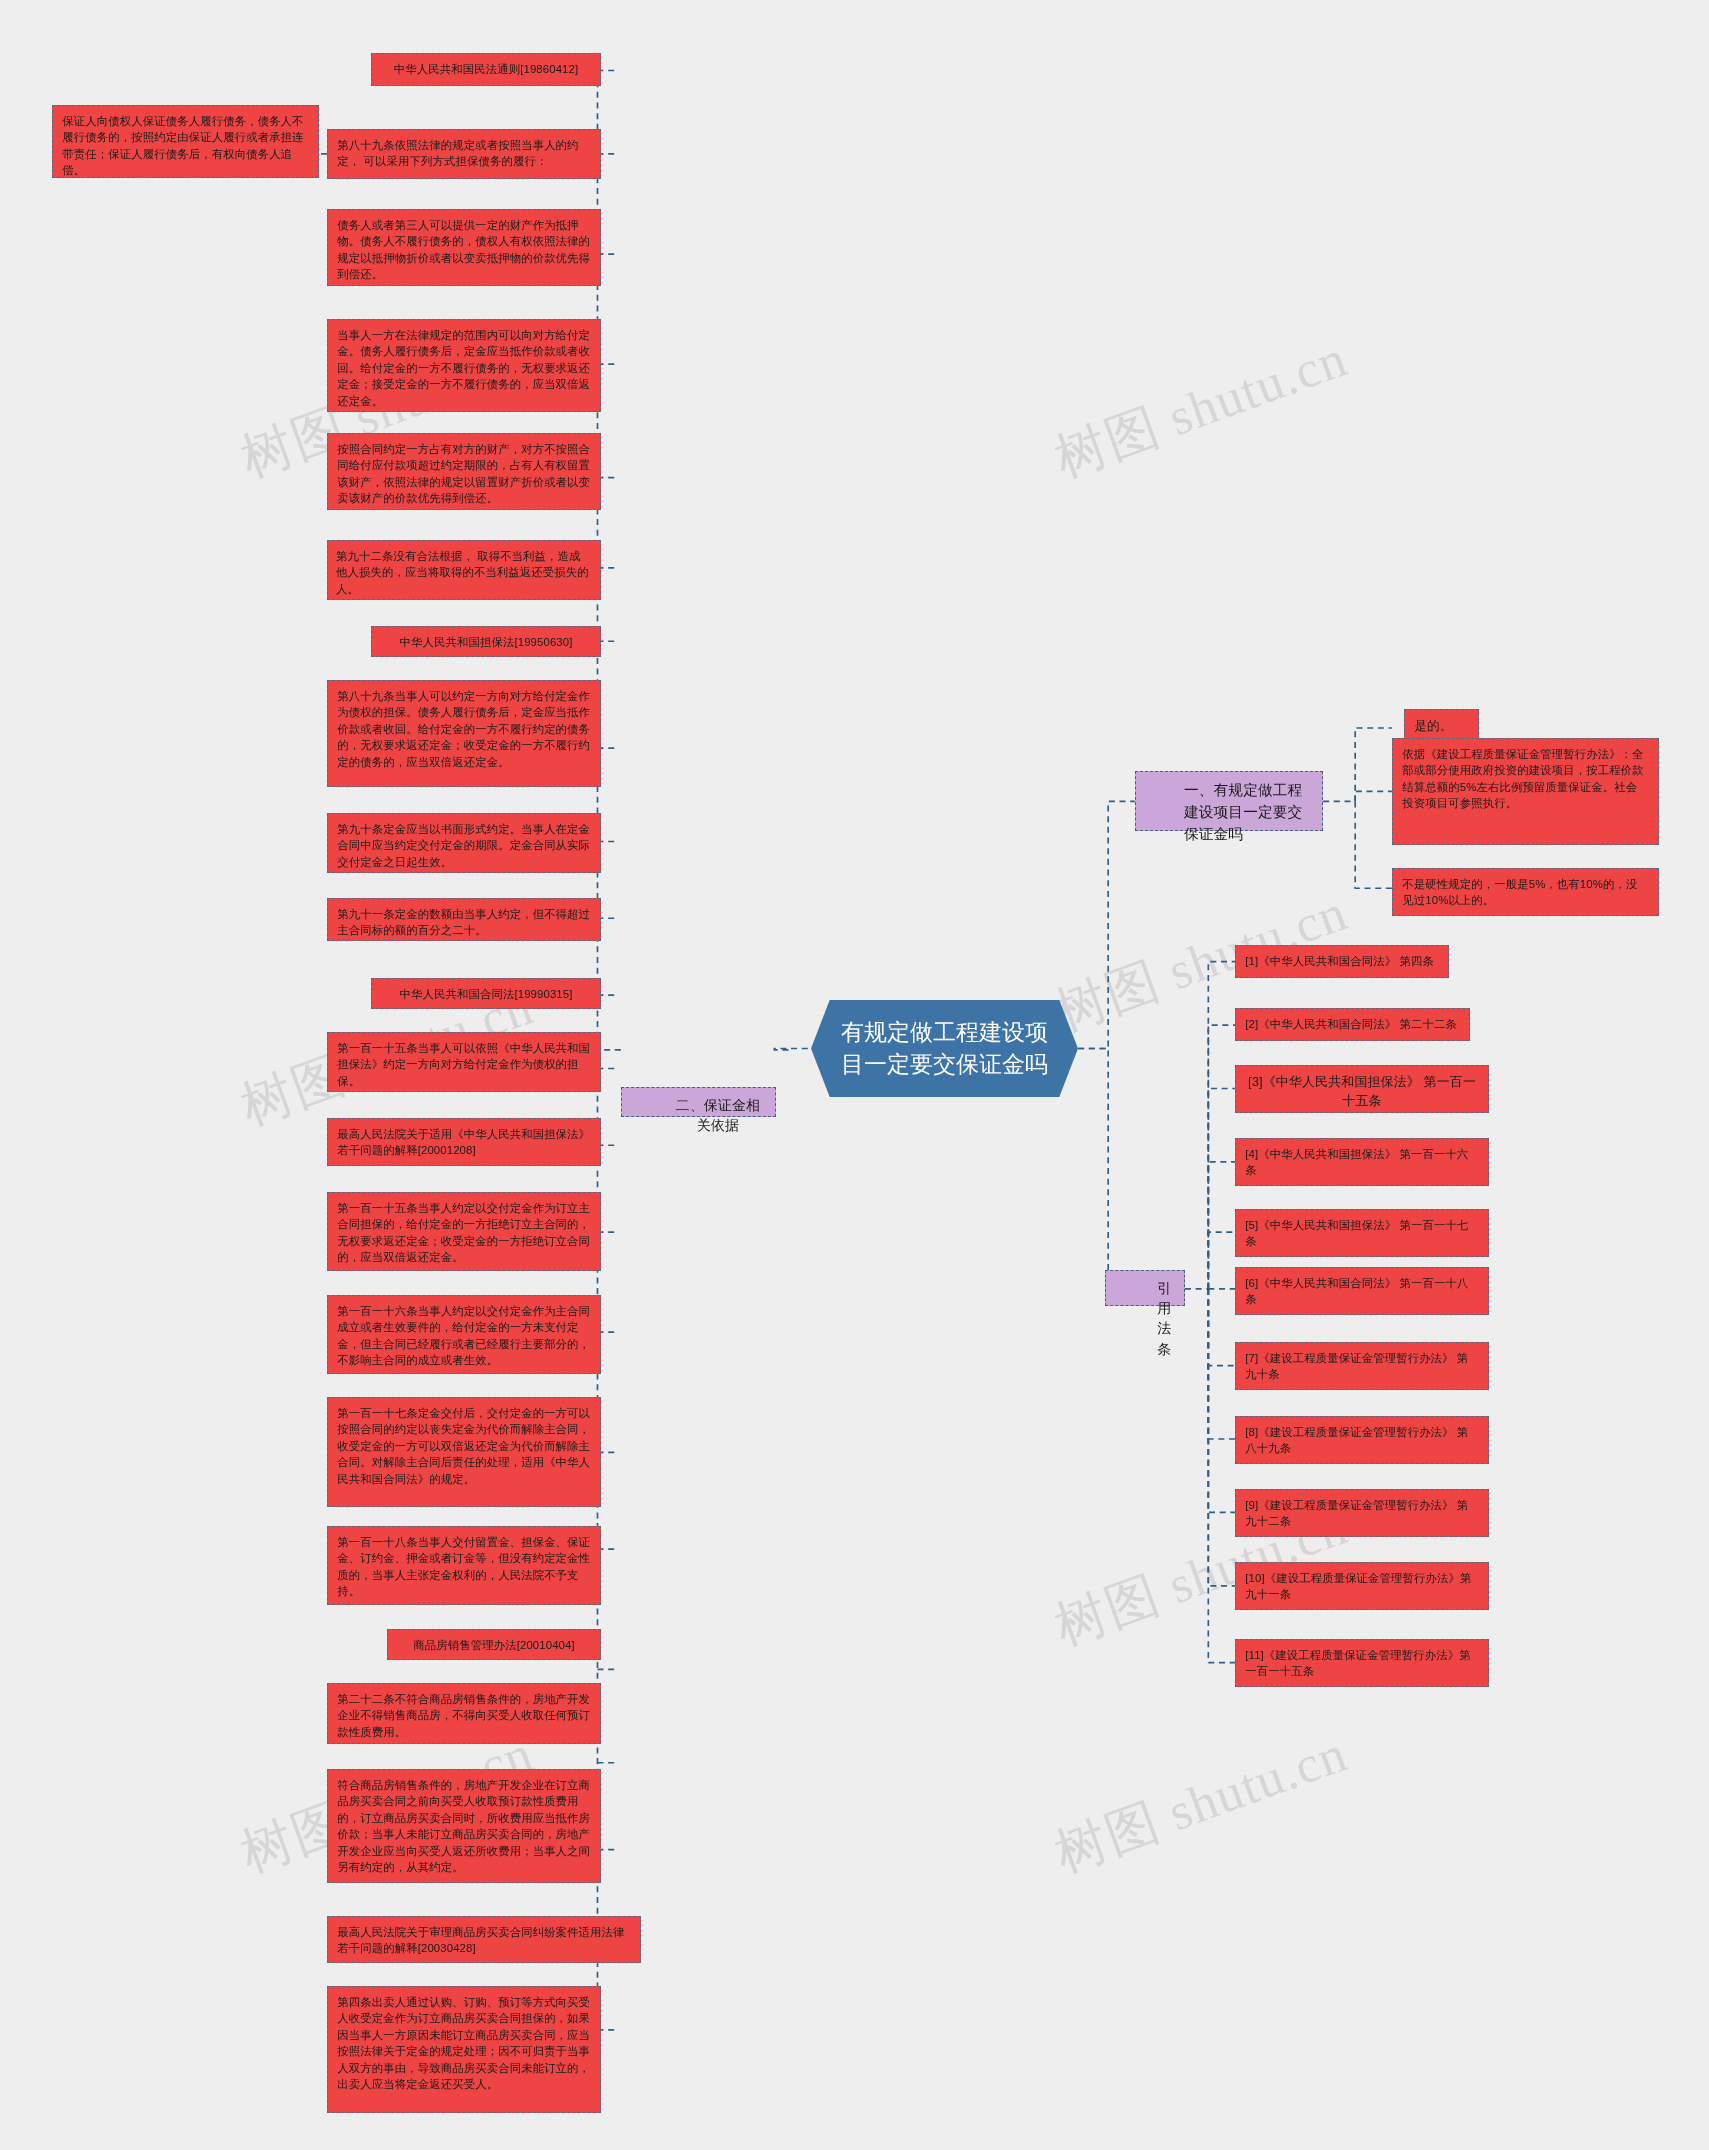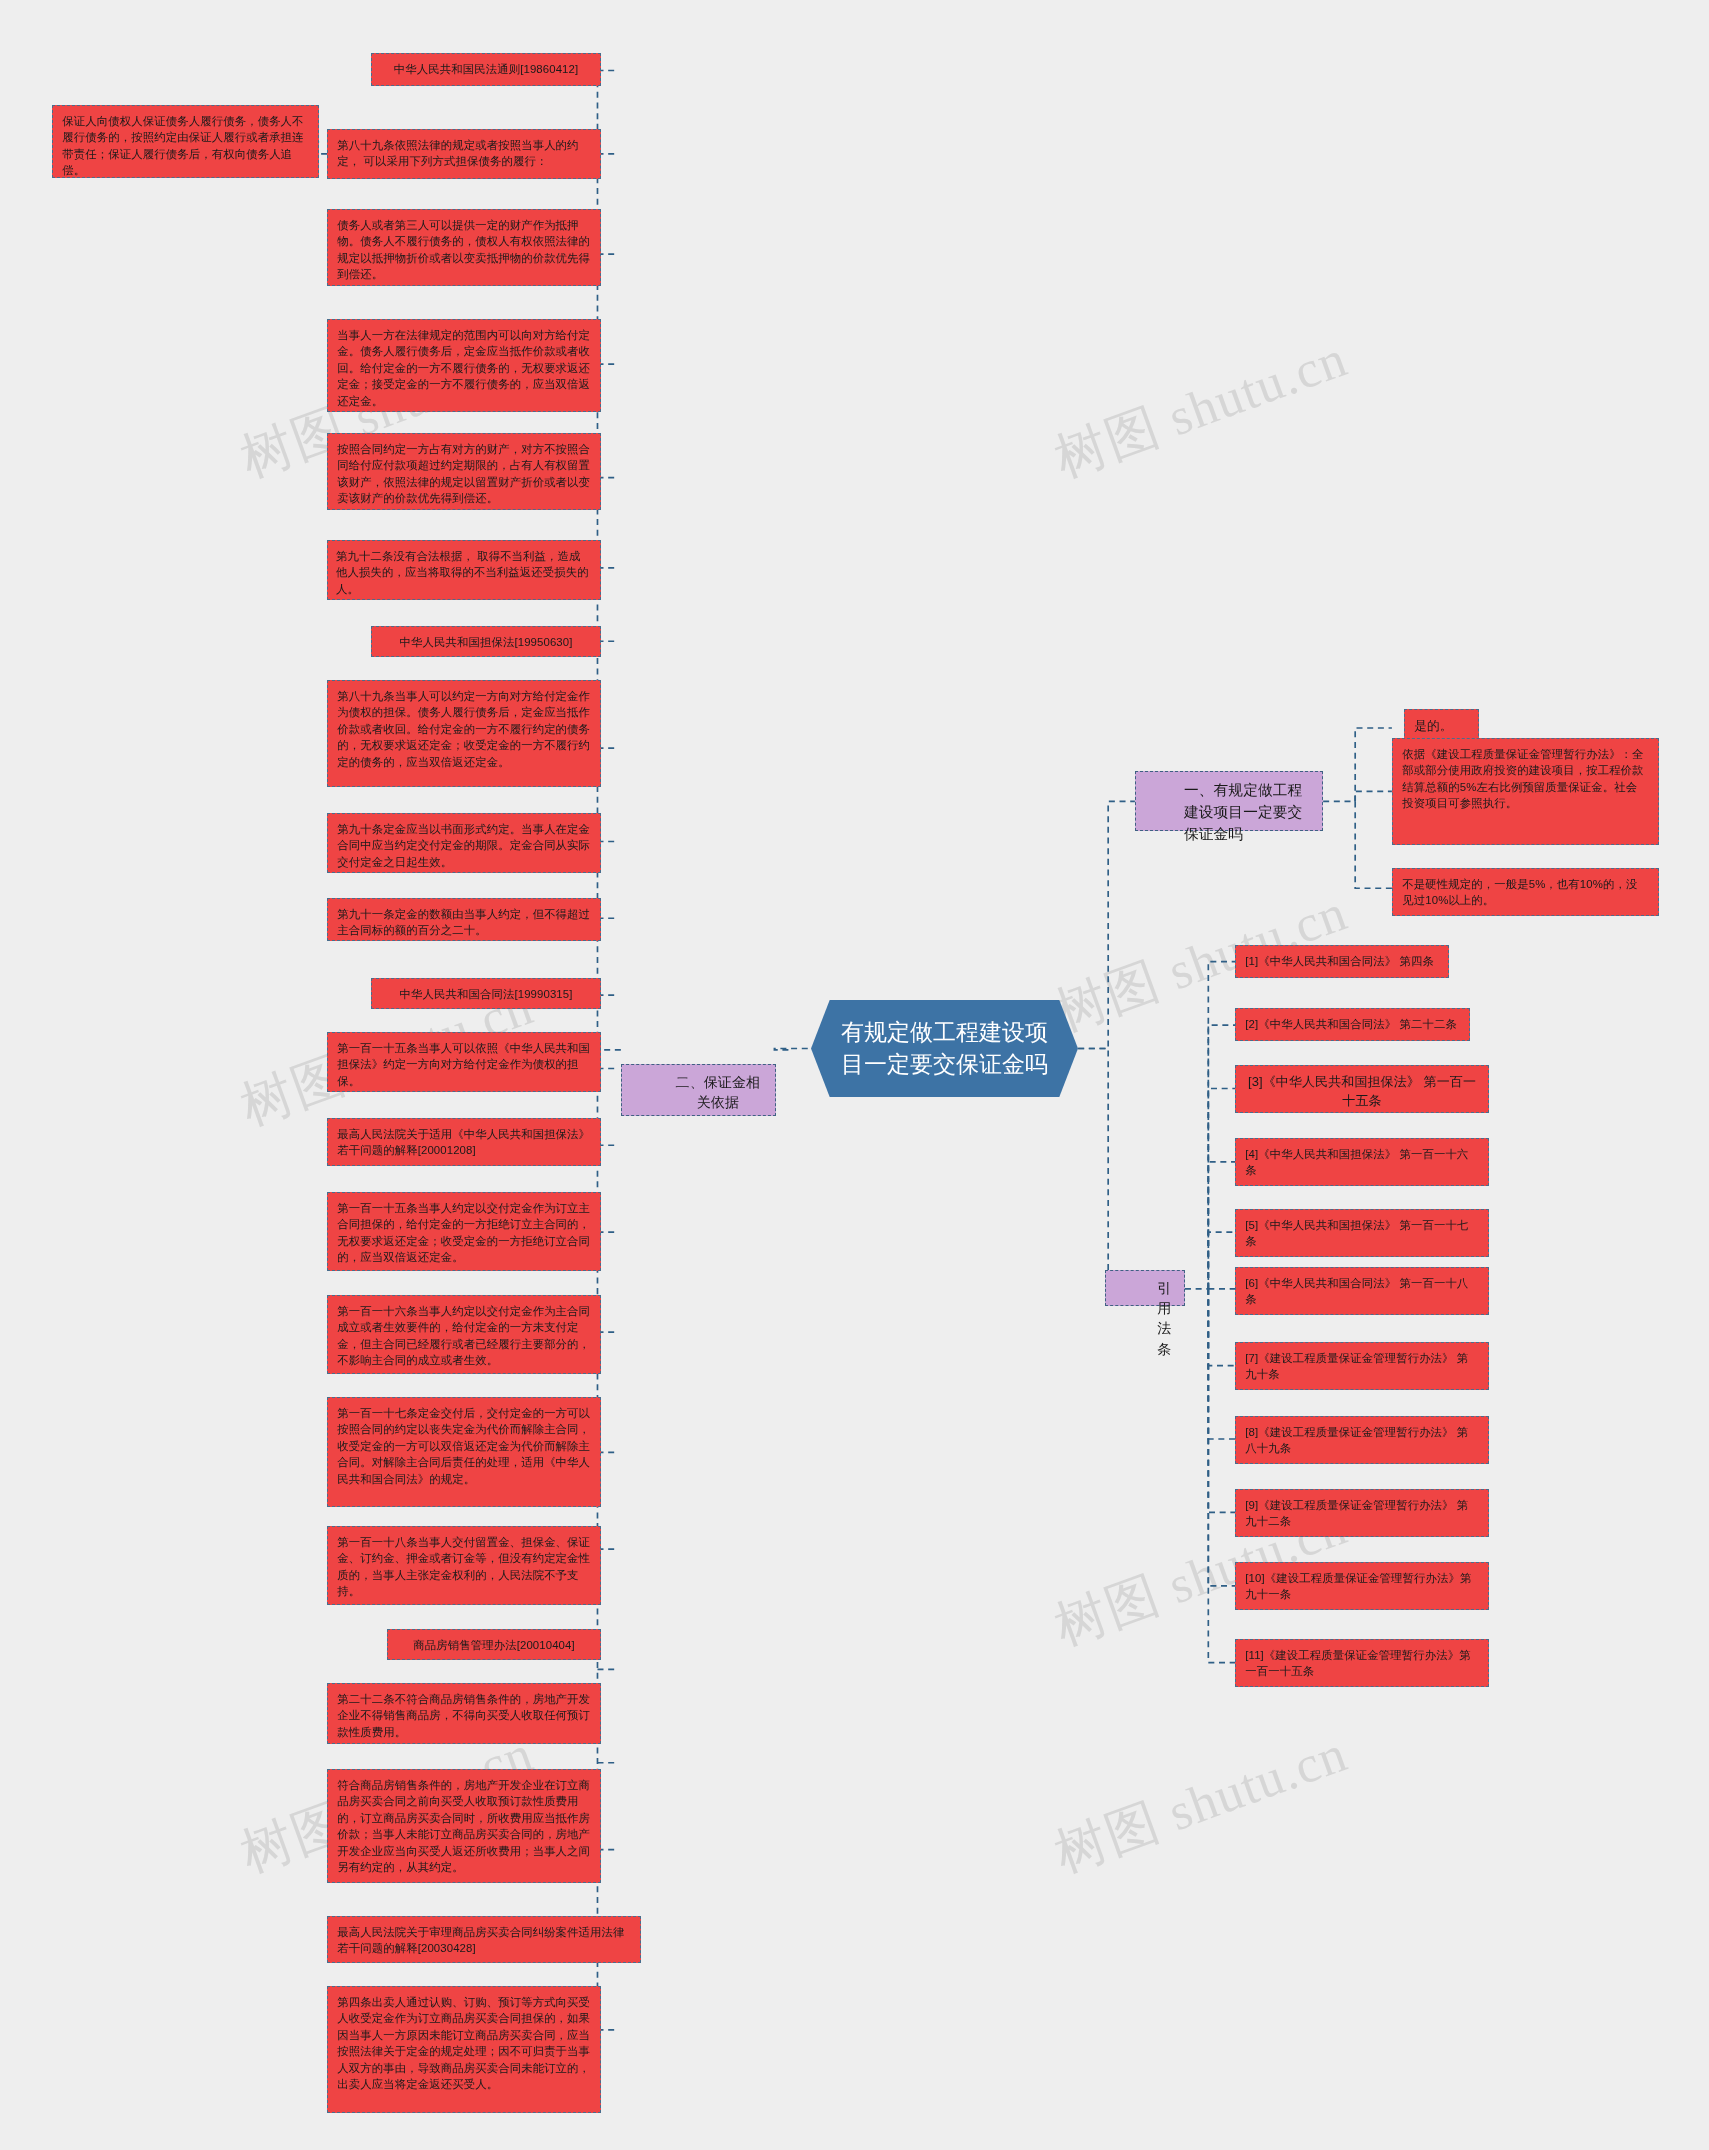--- a/index.html
+++ b/index.html
@@ -144,21 +144,21 @@
 <div class="node" style="left:1235px; top:1065px; width:254px; height:48px; font-size:13px;text-align:center;">[3]《中华人民共和国担保法》 第一百一十五条</div>
 <div class="node" style="left:1235px; top:1138px; width:254px; height:48px; font-size:11.4px;">[4]《中华人民共和国担保法》 第一百一十六条</div>
 <div class="node" style="left:1235px; top:1209px; width:254px; height:48px; font-size:11.4px;">[5]《中华人民共和国担保法》 第一百一十七条</div>
 <div class="node" style="left:1235px; top:1267px; width:254px; height:48px; font-size:11.4px;">[6]《中华人民共和国合同法》 第一百一十八条</div>
 <div class="node" style="left:1235px; top:1342px; width:254px; height:48px; font-size:11.4px;">[7]《建设工程质量保证金管理暂行办法》 第九十条</div>
 <div class="node" style="left:1235px; top:1416px; width:254px; height:48px; font-size:11.4px;">[8]《建设工程质量保证金管理暂行办法》 第八十九条</div>
 <div class="node" style="left:1235px; top:1489px; width:254px; height:48px; font-size:11.4px;">[9]《建设工程质量保证金管理暂行办法》 第九十二条</div>
 <div class="node" style="left:1235px; top:1562px; width:254px; height:48px; font-size:11.4px;">[10]《建设工程质量保证金管理暂行办法》第九十一条</div>
 <div class="node" style="left:1235px; top:1639px; width:254px; height:48px; font-size:11.4px;">[11]《建设工程质量保证金管理暂行办法》第一百一十五条</div>
 
-<div class="node purple" style="left:621px; top:1064px; width:155px; height:52px; font-size:14px; text-align:center;">二、保证金相关依据</div>
+<div class="node purple" style="left:621px; top:1087px; width:155px; height:30px; font-size:14px; text-align:center;">二、保证金相关依据</div>
 
 <div class="node center-text" style="left:371px; top:53px; width:230px; height:33px; font-size:11.4px;">中华人民共和国民法通则[19860412]</div>
 
 <div class="node" style="left:327px; top:129px; width:274px; height:50px; font-size:11.4px;">第八十九条依照法律的规定或者按照当事人的约定， 可以采用下列方式担保债务的履行：</div>
 
 <div class="node" style="left:52px; top:105px; width:267px; height:73px; font-size:11.4px;">保证人向债权人保证债务人履行债务，债务人不履行债务的，按照约定由保证人履行或者承担连带责任；保证人履行债务后，有权向债务人追偿。</div>
 
 <div class="node" style="left:327px; top:209px; width:274px; height:77px; font-size:11.4px;">债务人或者第三人可以提供一定的财产作为抵押物。债务人不履行债务的，债权人有权依照法律的规定以抵押物折价或者以变卖抵押物的价款优先得到偿还。</div>
 
 <div class="node" style="left:327px; top:319px; width:274px; height:93px; font-size:11.4px;">当事人一方在法律规定的范围内可以向对方给付定金。债务人履行债务后，定金应当抵作价款或者收回。给付定金的一方不履行债务的，无权要求返还定金；接受定金的一方不履行债务的，应当双倍返还定金。</div>

